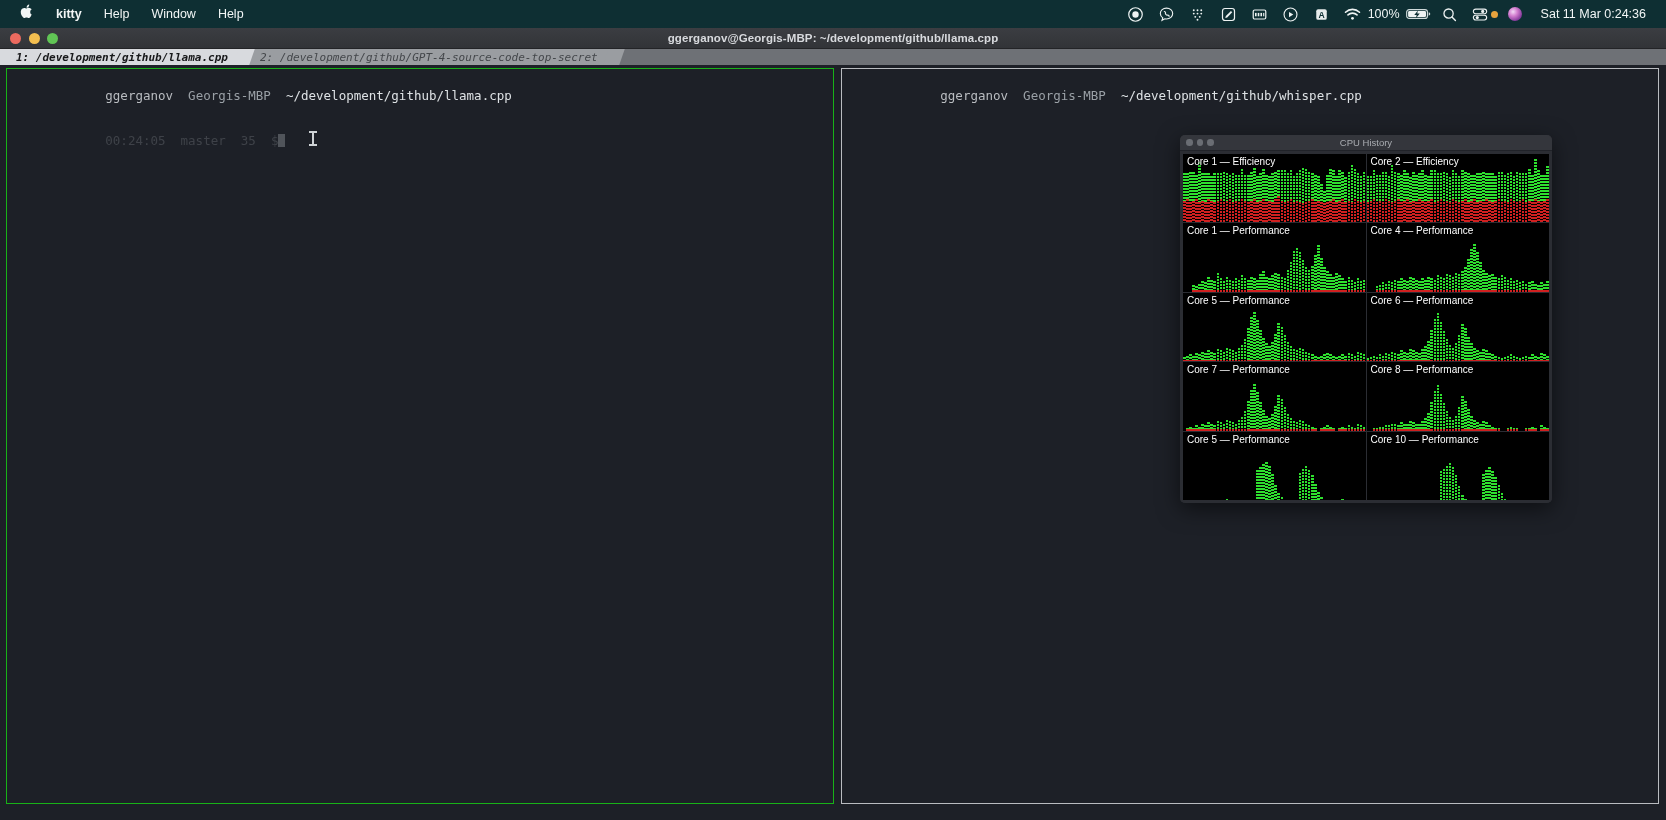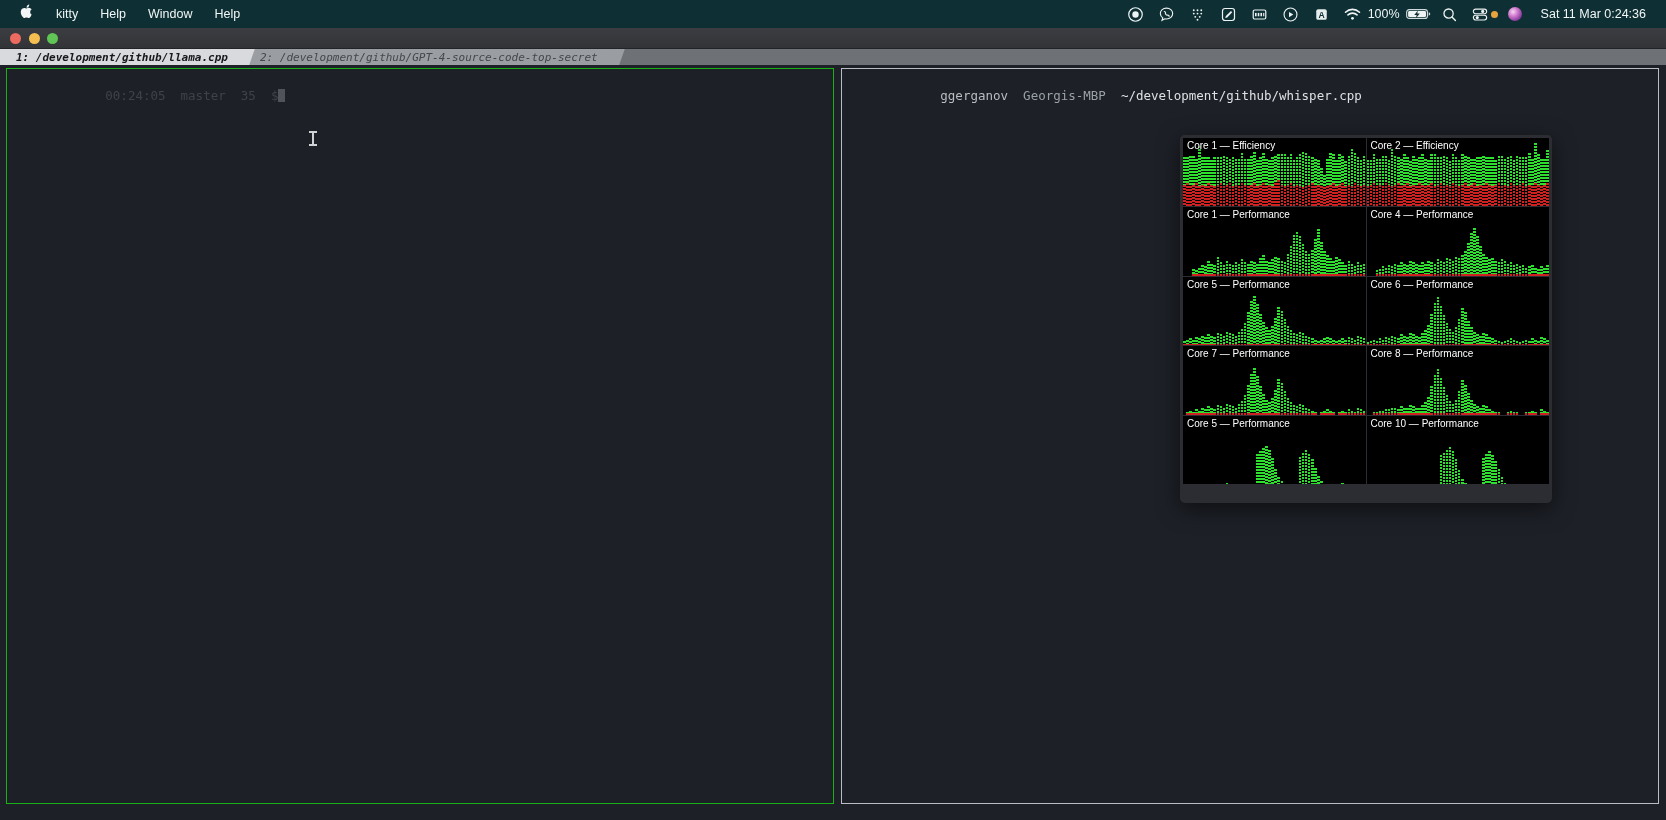--- a/index.html
+++ b/index.html
@@ -14,21 +14,21 @@
   
   .menubar {
     position:absolute; top:0; left:0; width:1666px; height:28px;
     background:#0e2f33;
     display:flex; align-items:center;
     font-size:12.5px; color:#eef3f3;
     padding:0 8px;
   }
   .mb-left { display:flex; align-items:center; gap:0; }
   .mb-item { padding:0 11px; line-height:28px; white-space:nowrap; color:#f2f6f6; font-size:12.5px; }
-  .mb-item.bold { font-weight:normal; }
+  .mb-item.bold { font-weight:bold; }
   .apple-logo { padding:0 12px 0 12px; font-size:15px; line-height:28px; }
   .mb-right { margin-left:auto; display:flex; align-items:center; gap:0; padding-right:4px; }
   .mb-icon { width:31px; height:28px; display:flex; align-items:center; justify-content:center; }
   .mb-clock { padding:0 8px 0 10px; font-size:12.5px; white-space:nowrap; color:#f2f6f6; }
   .battery-pct { font-size:12.5px; padding-right:3px; }
   .dot-orange { width:7px; height:7px; border-radius:50%; background:#e8a33d; margin-left:-5px; margin-right:2px; }
   .siri-orb { width:14px;height:14px;border-radius:50%;
     background: radial-gradient(circle at 36% 34%, #f2d9f7 0%, #d57fd0 33%, #8b3fa0 70%, #4a2060 100%);}
 
   
@@ -252,56 +252,68 @@
   </div>
 
   <div class="kitty-win">
 
     <div class="titlebar">
       <div class="traffic">
         <span class="tl red"></span>
         <span class="tl yellow"></span>
         <span class="tl green"></span>
       </div>
+      <div class="win-title">ggerganov@Georgis-MBP: ~/development/github/llama.cpp</div>
     </div>
 
     <div class="tabbar">
       <div class="tab active">
         <span class="skew-r"></span>
         <span class="tab-txt">1: /development/github/llama.cpp</span>
       </div>
       <div class="tab inactive">
         <span class="skew-r"></span>
         <span class="tab-txt">2: /development/github/GPT-4-source-code-top-secret</span>
       </div>
       <div class="tabbar-filler"></div>
     </div>
 
     <div class="term-body">
 
       <div class="pane pane-left">
         <div class="pane-inner">
+          <div class="termline">
+            <span class="p-user">ggerganov</span><span class="p-host">  </span><span class="p-host">Georgis-MBP</span><span class="p-path">  </span><span class="p-path">~/development/github/llama.cpp</span>
+          </div>
           <div class="termline faded-line">
             <span class="f-grey">00:24:05  master  35  $</span><span class="cursor"></span>
           </div>
         </div>
         <div class="ibeam"></div>
       </div>
 
       <div class="pane pane-right">
         <div class="pane-inner">
           <div class="termline">
             <span class="p-user">ggerganov</span><span>  </span><span class="p-host">Georgis-MBP</span><span>  </span><span class="p-path">~/development/github/whisper.cpp</span>
           </div>
         </div>
       </div>
 
     </div>
 
     <div class="cpuwin">
+      <div class="cpu-title">
+        <div class="cpu-traffic">
+          <span class="cdot"></span>
+          <span class="cdot"></span>
+          <span class="cdot"></span>
+        </div>
+        <div class="cpu-title-text">CPU History</div>
+      </div>
       <div class="cpu-grid" id="cpu-grid">
           <div class="cpu-cell">
             <div class="cpu-cell-label">Core 1 — Efficiency</div>
             <div class="cpu-bars">
               <div class="cbar">
                 <div class="cseg-green" style="height: 40%;"></div>
                 <div class="cseg-red" style="height: 32%;"></div>
               </div>
               <div class="cbar">
                 <div class="cseg-green" style="height: 38%;"></div>

